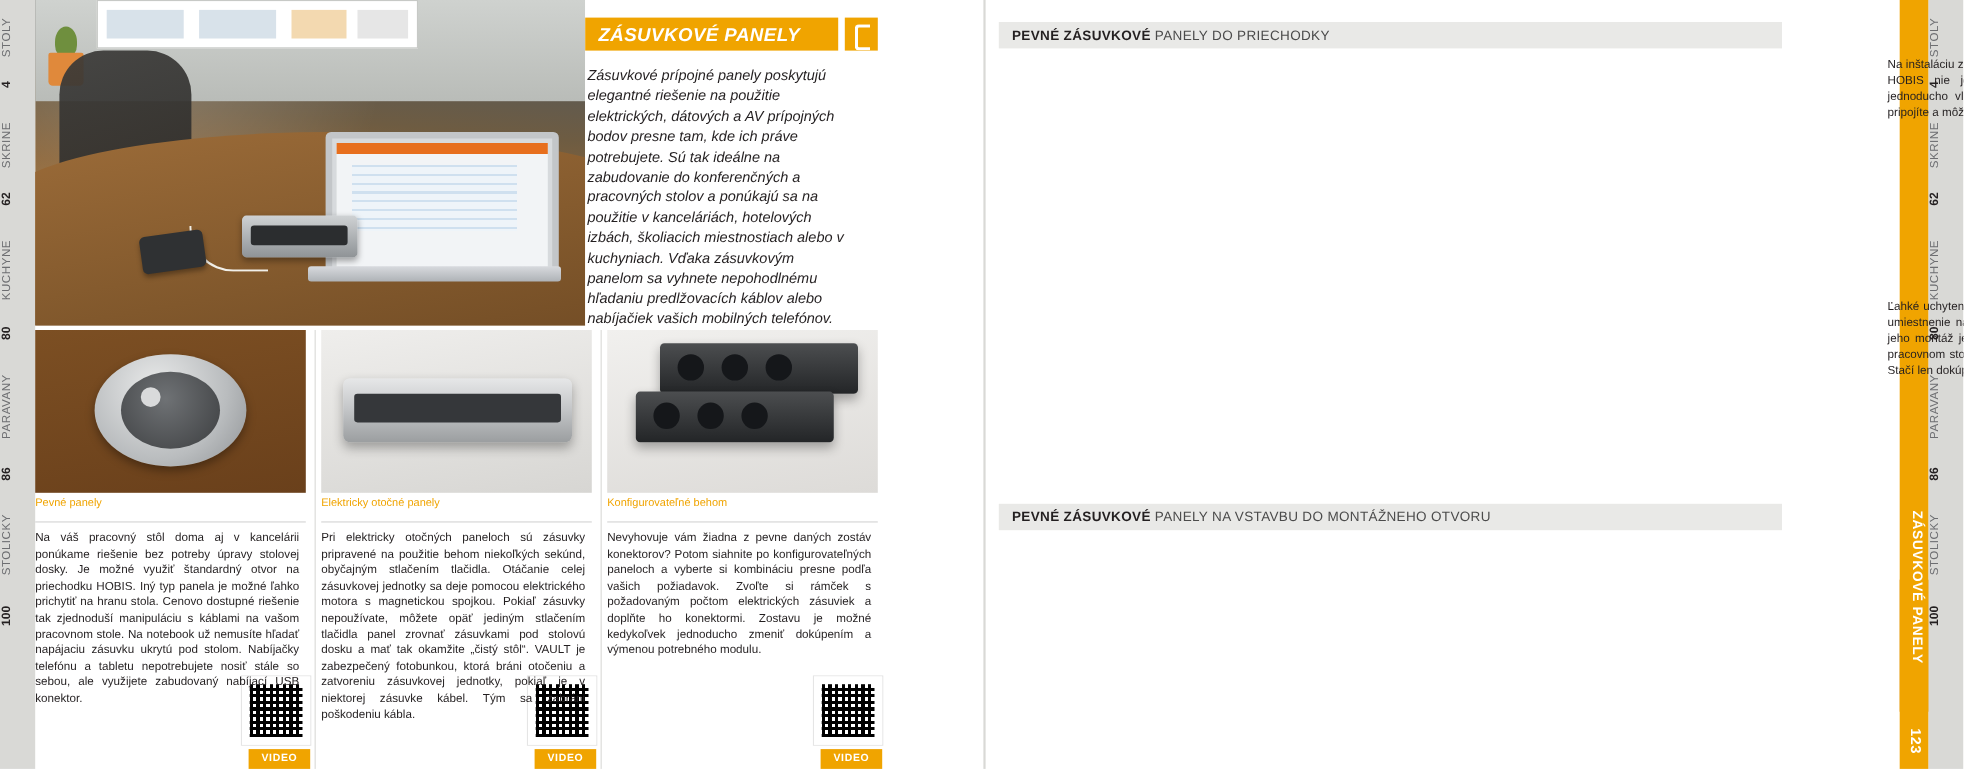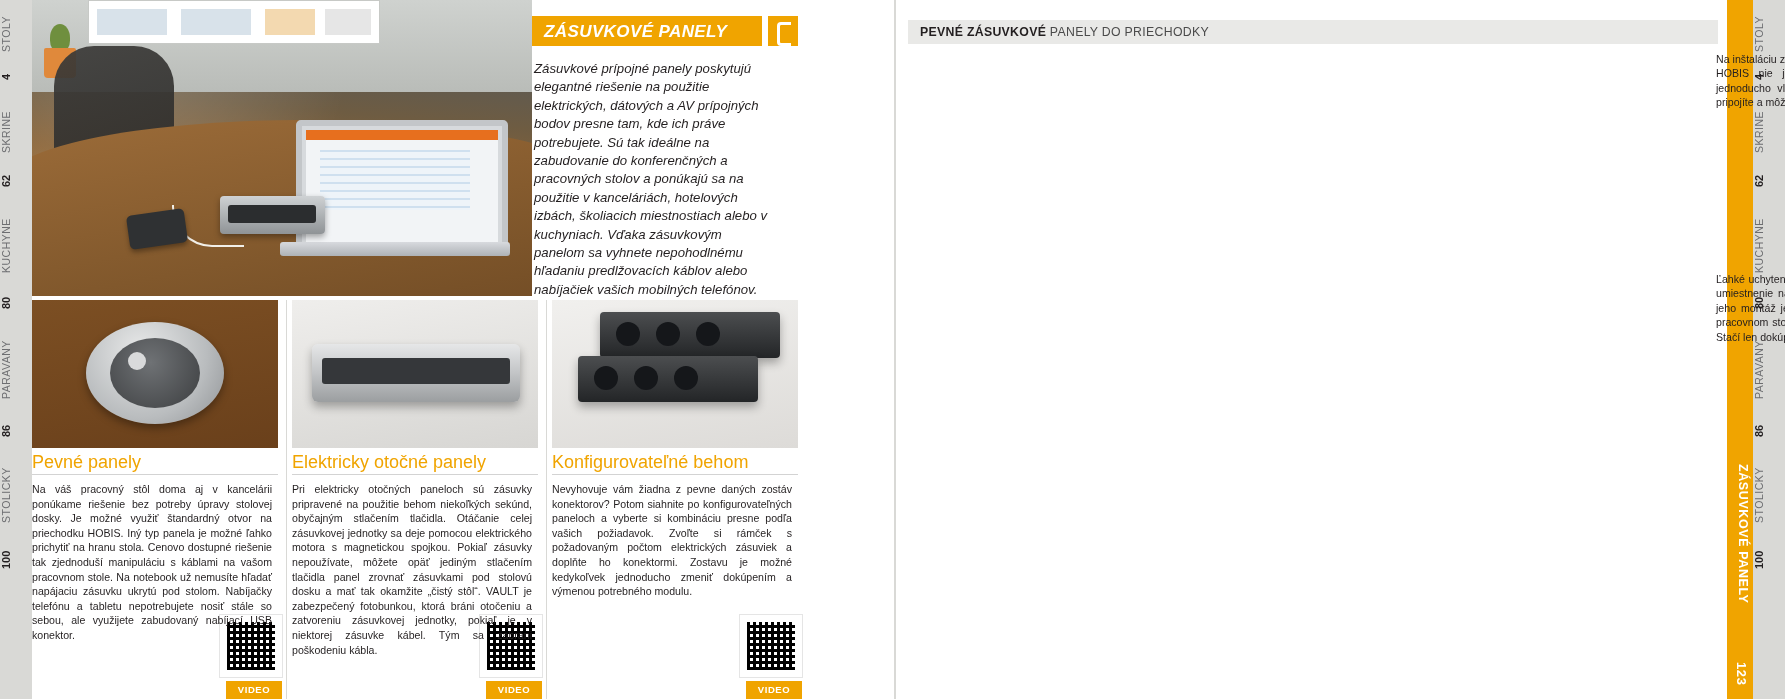--- a/index.html
+++ b/index.html
@@ -93,41 +93,41 @@
   .blackbox .sk{position:absolute;top:10px;width:24px;height:24px;border-radius:50%;background:#15171a;}
   .qr{position:absolute;right:-4px;bottom:22px;width:56px;height:56px;background:#ffffff;
     border:3px solid #ffffff;box-shadow:0 0 0 1px #e5e5e5;}
   .qr .m{position:absolute;inset:4px;
     background:
       repeating-linear-gradient(90deg,#000 0 3px,#fff 3px 6px),
       repeating-linear-gradient(0deg,#000 0 3px,#fff 3px 6px);
     background-blend-mode:multiply;}
   .video-tag{position:absolute;right:-4px;bottom:0;width:56px;height:18px;background:#f0a400;
     color:#ffffff;font-size:9.5px;font-weight:bold;text-align:center;line-height:18px;letter-spacing:.6px;}
-  .card-title{position:absolute;left:0;top:152px;font-size:18px;color:#f0a400;font-weight:normal;}
+  .card-title{position:absolute;left:0;top:152px;font-size:10px;color:#f0a400;font-weight:normal;}
   .card-rule{position:absolute;left:0;top:174px;width:246px;height:1px;background:#d3d3d3;}
   .card-body{position:absolute;left:0;top:182px;width:240px;font-size:10.6px;line-height:14.6px;
     color:#231f20;text-align:justify;}
   .vline{position:absolute;top:300px;width:1px;height:399px;background:#d9d9d6;}
 
   
   .gutter{position:absolute;left:890px;top:0;width:10px;height:699px;background:#ffffff;}
   .gutter-line{position:absolute;left:894px;top:0;width:2px;height:699px;background:#d9d9d6;}
 
   
   .right{position:absolute;left:900px;top:0;width:885px;height:699px;background:#ffffff;}
   .right-rail{position:absolute;right:0;top:0;width:32px;height:699px;background:#d9d9d6;}
   .right-tab{position:absolute;right:32px;top:0;width:26px;height:699px;background:#f0a400;}
   .right-tab span{position:absolute;right:3px;bottom:96px;color:#ffffff;font-size:12.5px;font-weight:bold;
     letter-spacing:.6px;writing-mode:vertical-rl;}
   .right-tab .page-no{position:absolute;right:4px;bottom:14px;color:#ffffff;font-size:13px;font-weight:bold;
     writing-mode:vertical-rl;}
   .right-tab2{position:absolute;right:32px;bottom:52px;width:26px;height:120px;background:#d48806;}
 
-  .sec{position:absolute;left:8px;width:810px;}
+  .sec{position:absolute;left:8px;width:712px;}
   .sec-head{position:relative;height:24px;background:#e9e9e7;}
   .sec-head .t{position:absolute;left:12px;top:5px;font-size:12.3px;letter-spacing:.3px;color:#4b4b4b;}
   .sec-head .t b{color:#231f20;}
   .sec-desc{position:absolute;font-size:10.6px;line-height:14.4px;color:#231f20;text-align:justify;}
 </style>
 </head>
 <body>
 
 <div class="page">
 
@@ -275,15 +275,23 @@
         <div class="t">
           <b>PEVNÉ ZÁSUVKOVÉ</b>
           <span>PANELY DO PRIECHODKY</span>
         </div>
       </div>
     </div>
     <div class="sec-desc" style="left:816px;top:52px;width:330px;">Na inštaláciu zásuvkového panelu do priechodiek štandardných stolov HOBIS nie je potrebná žiadna úprava stolovej dosky. Panel jednoducho vložíte do predom vyrezaného otvoru na priechodku, pripojíte a môžete používať.</div>
 
     <div class="sec-desc" style="left:816px;top:272px;width:340px;">Ľahké uchytenie panela na hranu pracovnej dosky umožňuje ľubovoľné umiestnenie na vašej pracovnej doske. Pomocou dodávanej svorky a jeho montáž jednoduchá a časovo nenáročná. Tam, kde by panel na pracovnom stole prekážal, je možné umiestniť ho pod pracovnú dosku. Stačí len dokúpiť montážnu sadu s označením PECZ HOLDER.</div>
 
+    <div class="sec" style="top:458px;">
+      <div class="sec-head">
+        <div class="t">
+          <b>PEVNÉ ZÁSUVKOVÉ</b>
+          <span>PANELY NA VSTAVBU DO MONTÁŽNEHO OTVORU</span>
+        </div>
+      </div>
+    </div>
 
   </div>
 </div>
 
 </body></html>

